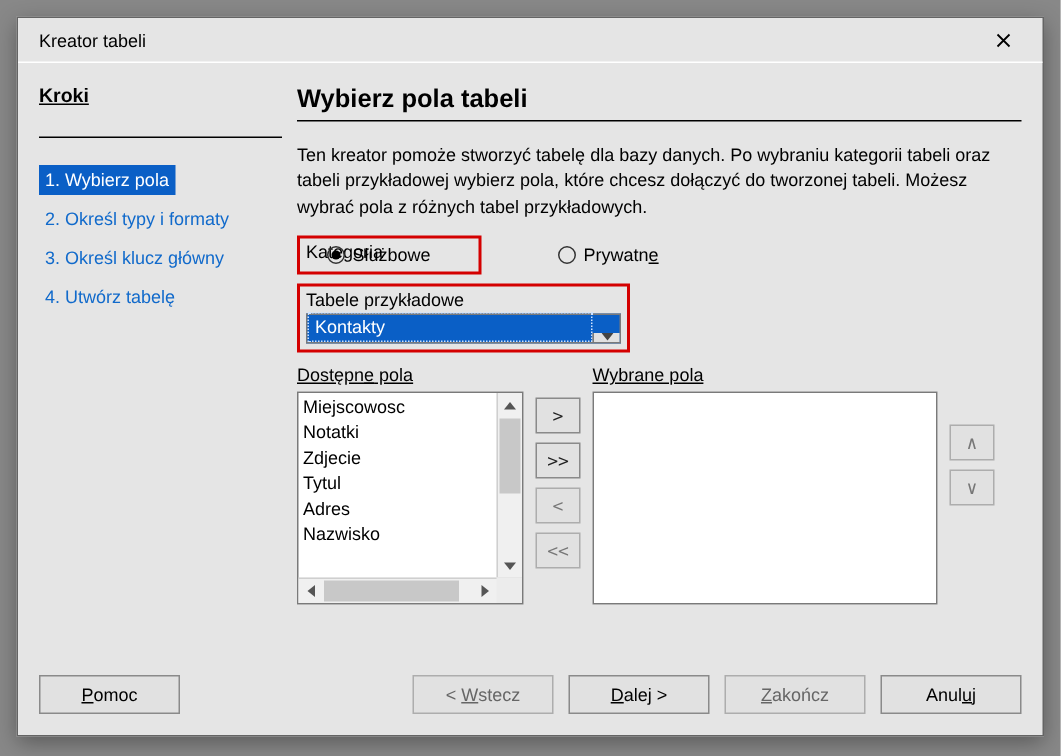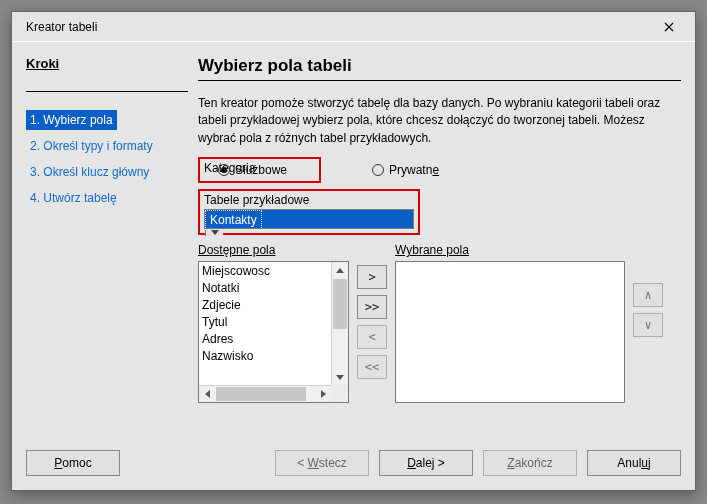--- a/index.html
+++ b/index.html
@@ -91,24 +91,23 @@
   .radio { display: flex; align-items: center; gap: 5px; }
   .radio-circle {
     width: 12px; height: 12px; border: 1px solid #333; border-radius: 50%;
     display: flex; align-items: center; justify-content: center;
   }
   .radio-circle.checked::after {
     content: ""; width: 6px; height: 6px; background: #000; border-radius: 50%;
   }
   .tbl-box { width: 222px; margin-bottom: 8px; }
   .dropdown {
-    display: flex; align-items: flex-start; height: 20px;
+    display: flex; align-items: flex-end; height: 20px;
     border: 1px solid #7a7a7a; margin-top: 2px;
     background: #0a5fc6;
-    flex-direction: column;
   }
   .dropdown .dd-text {
     flex: 1; color: #fff; padding: 2px 4px;
     border: 1px dotted #cfe3ff;
   }
   .dropdown .dd-btn {
     width: 18px; background: #e1e1e1;
     display: flex; align-items: center; justify-content: center;
     border-left: 1px solid #7a7a7a;
   }

